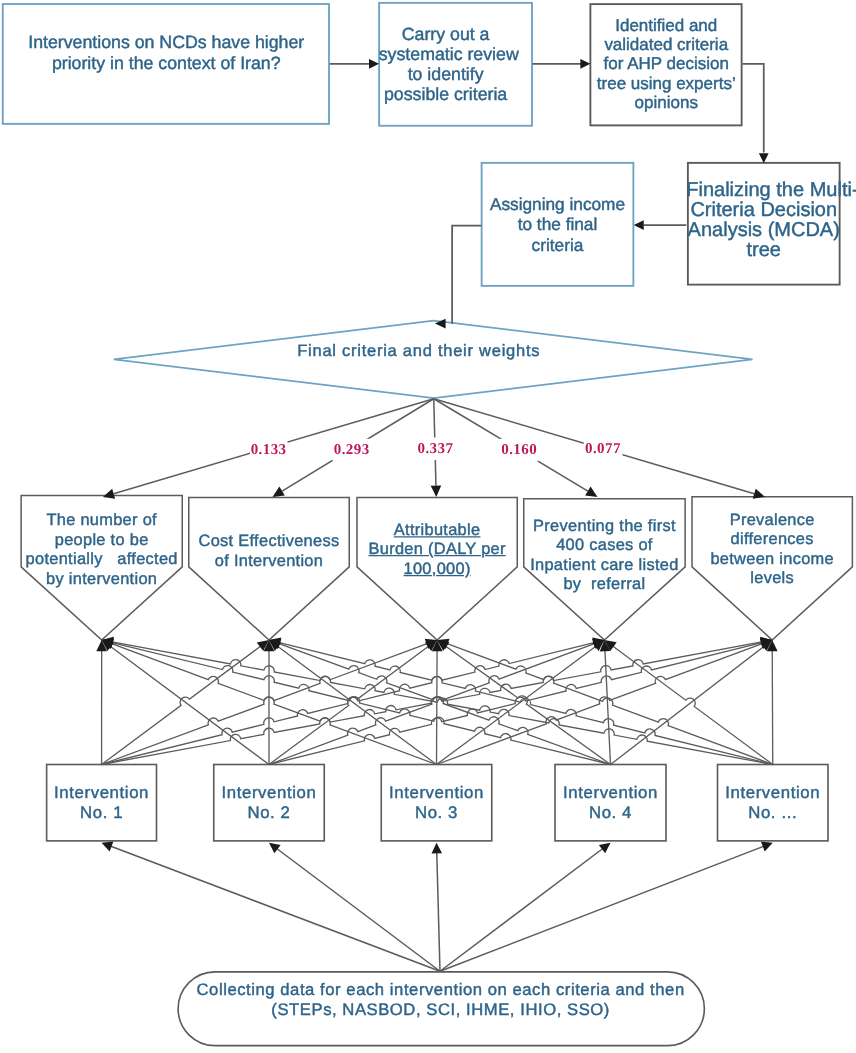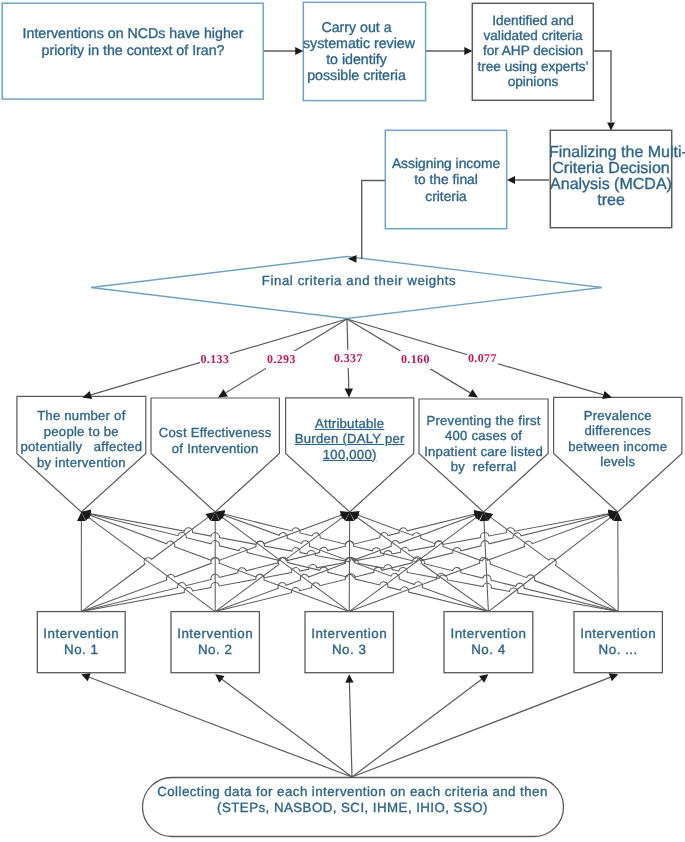--- a/index.html
+++ b/index.html
@@ -138,21 +138,21 @@
       <div class="tline">Finalizing the Multi-</div>
       <div class="tline">Criteria Decision</div>
       <div class="tline">Analysis (MCDA)</div>
       <div class="tline">tree</div>
     </div>
     <div class="boxlabel" style="left: 384px; top: 155.5px; width: 124px; font-size: 13.8px; line-height: 16.8px;">
       <div class="tline">Assigning income</div>
       <div class="tline">to the final</div>
       <div class="tline">criteria</div>
     </div>
-    <div class="boxlabel" style="left: 244px; top: 274.3px; width: 230px; font-size: 13.2px; line-height: 14px; letter-spacing: 0.6px; text-align: center;">Final criteria and their weights</div>
+    <div class="boxlabel" style="left: 220px; top: 274.3px; width: 230px; font-size: 13.2px; line-height: 14px; letter-spacing: 0.6px; text-align: center;">Final criteria and their weights</div>
     <div class="boxlabel" style="left: 8.9px; top: 408.4px; width: 144.9px; font-size: 13.1px; line-height: 15.5px; letter-spacing: 0.25px;">
       <div class="tline">The number of</div>
       <div class="tline">people to be</div>
       <div class="tline">potentially   affected</div>
       <div class="tline">by intervention</div>
     </div>
     <div class="boxlabel" style="left: 143px; top: 425.3px; width: 144.4px; font-size: 13.1px; line-height: 15.5px; letter-spacing: 0.25px;">
       <div class="tline">Cost Effectiveness</div>
       <div class="tline">of Intervention</div>
     </div>

